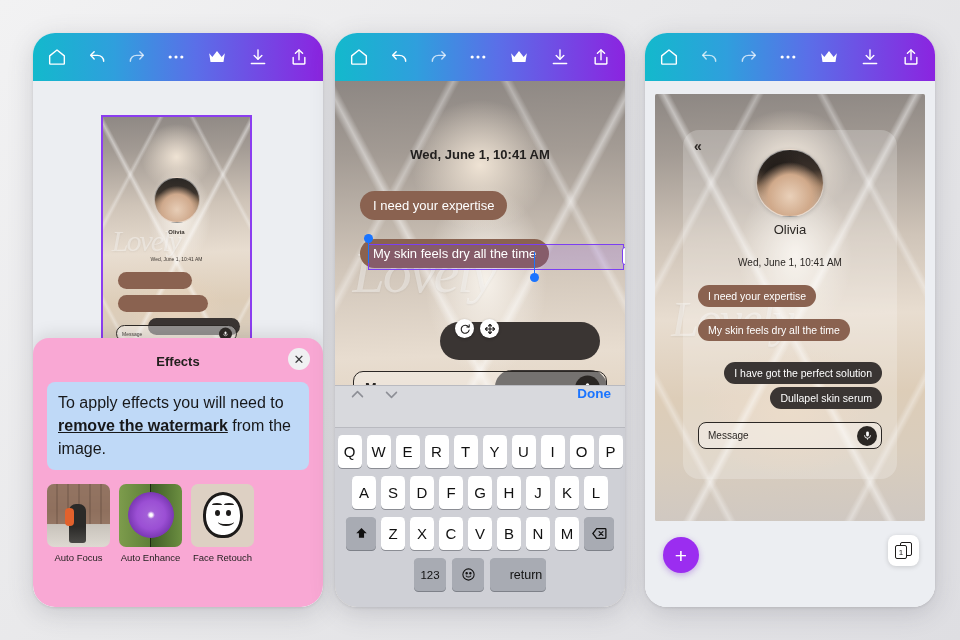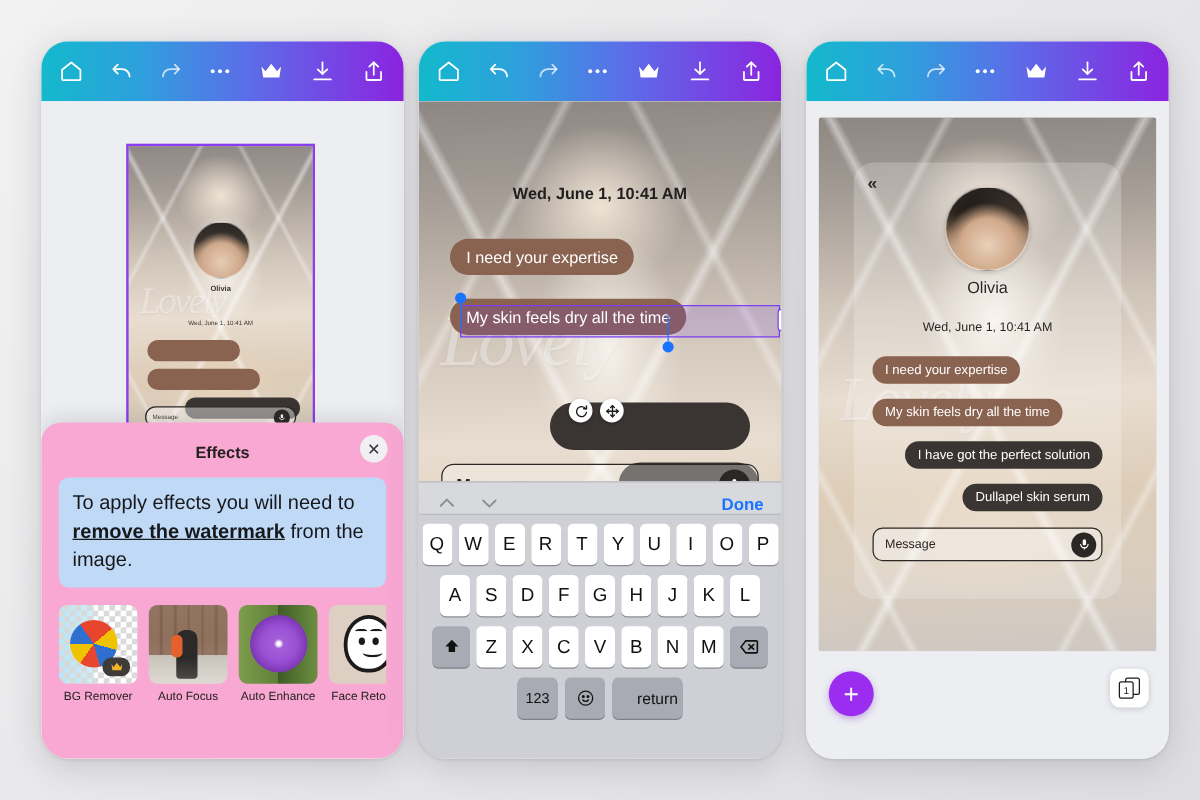--- a/index.html
+++ b/index.html
@@ -267,22 +267,22 @@
     width:25px; height:25px; border-radius:50%; background:#2b2724;
     display:flex; align-items:center; justify-content:center;
   }
 
   
   #keyboard{
     position:absolute; left:0; right:0; bottom:0; height:222px;
     background:#cfd0d6; display:flex; flex-direction:column;
   }
   #kb-accessory{
-    height:27px; background:#d8d9dd; border-top:1px solid #b9bac0;
-    display:flex; align-items:flex-end; padding:0 14px;
+    height:43px; background:#d8d9dd; border-top:1px solid #b9bac0;
+    display:flex; align-items:flex-start; padding:0 14px;
     border-bottom:1px solid #b9bac0;
   }
   #kb-accessory .chev{ width:17px; height:17px; margin-right:17px; cursor:pointer; }
   #kb-accessory .chev svg{ width:100%; height:100%; }
   #kb-done{ margin-left:auto; color:#1a74ff; font-size:13.5px; font-weight:600; cursor:pointer; }
   #kb-keys{ flex:1; padding:7px 3px 4px; display:flex; flex-direction:column; gap:8px; }
   .kb-row{ display:flex; justify-content:center; gap:5px; }
   .key{
     background:#fff; border-radius:4.5px; height:33px; min-width:24px;
     display:flex; align-items:center; justify-content:center;
@@ -324,21 +324,21 @@
   #right-date{
     position:absolute; left:0; right:0; top:127px; text-align:center;
     font-size:10px; color:#2b2724;
   }
   .rb{ position:absolute; border-radius:14px; padding:5px 10px;
        font-size:10.5px; color:#fff; white-space:nowrap; }
   .rb.brown{ background:#8a6250; }
   .rb.dark { background:#3a3533; }
   #rb1{ left:15px; top:155px; }
   #rb2{ left:15px; top:189px; }
-  #rb3{ right:15px; top:223px; }
+  #rb3{ right:15px; top:232px; }
   #rb4{ right:15px; top:257px; }
   #right-msgbar{
     position:absolute; left:15px; right:15px; top:292px; height:27px;
     border:1.4px solid #2b2724; border-radius:8px;
     background:rgba(255,255,255,.35);
     display:flex; align-items:center; padding:0 9px;
     font-size:10px; color:#2b2724;
   }
   #right-msgbar-mic{
     position:absolute; right:4px; top:50%; transform:translateY(-50%);
@@ -460,31 +460,20 @@
 
     <div id="effects-sheet">
       <div class="sheet-title">Effects</div>
       <div id="effects-close">✕</div>
 
       <div id="effects-notice">
         <span>To apply effects you will need to </span><u>remove the watermark</u><span> from the image.</span>
       </div>
 
       <div id="effects-list">
-        <div class="effect-item">
-          <div class="effect-thumb th-bg">
-            <div class="ball"></div>
-            <div class="crown-badge">
-              <svg viewBox="0 0 24 24" width="11" height="11" fill="#f0b429">
-                  <path d="M2.6 7.4 6.4 12 12 4.8 17.6 12l3.8-4.6L19.8 18H4.2z"></path>
-                </svg>
-            </div>
-          </div>
-          <div class="effect-caption">BG Remover</div>
-        </div>
 
         <div class="effect-item">
           <div class="effect-thumb th-street">
             <div class="bricks"></div>
             <div class="person"></div>
           </div>
           <div class="effect-caption">Auto Focus</div>
         </div>
 
         <div class="effect-item">

